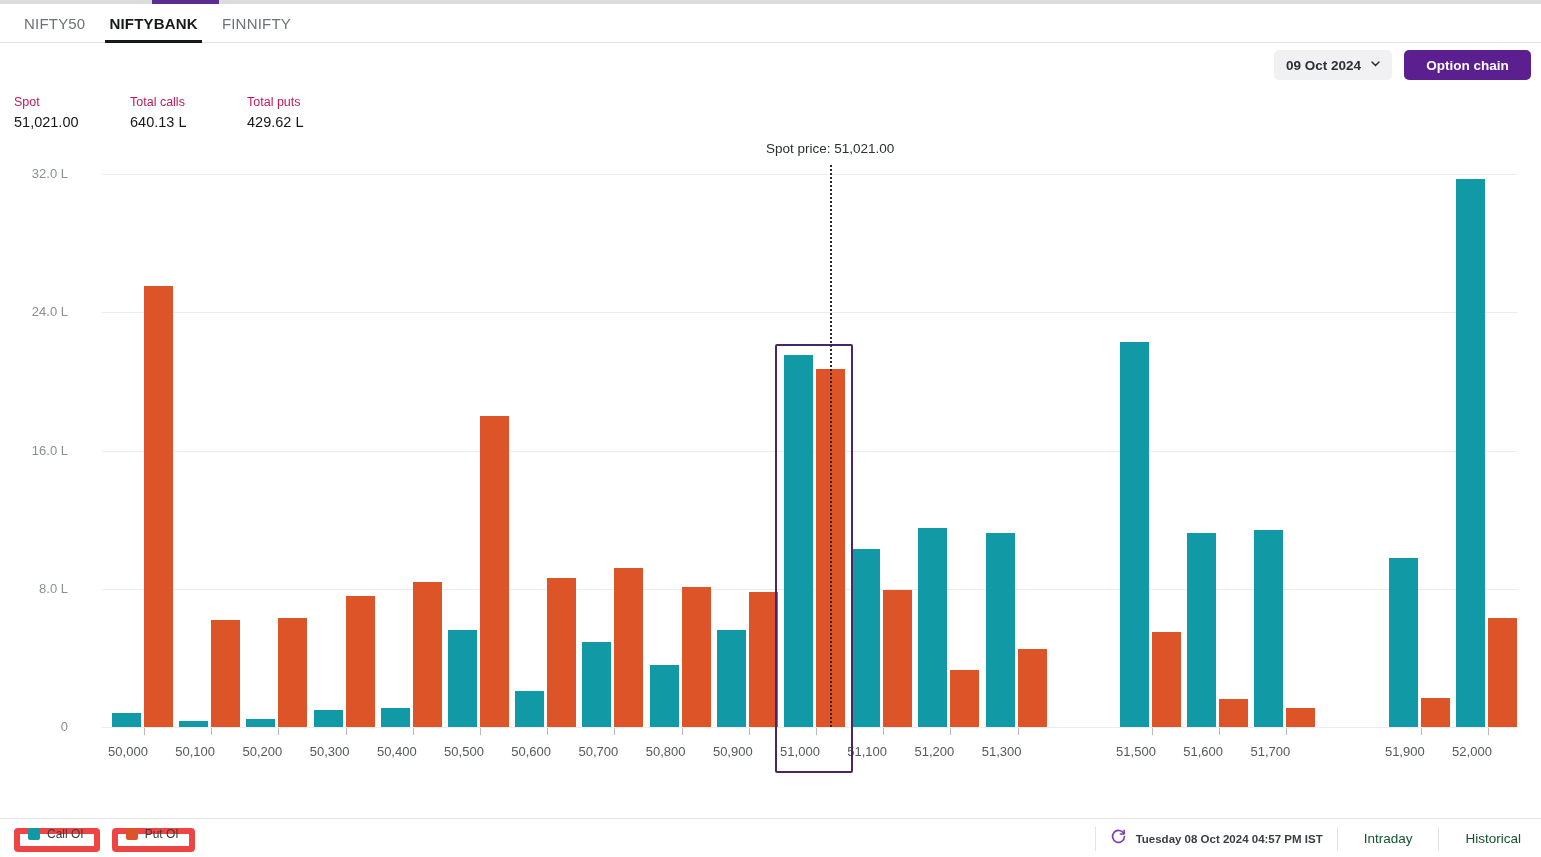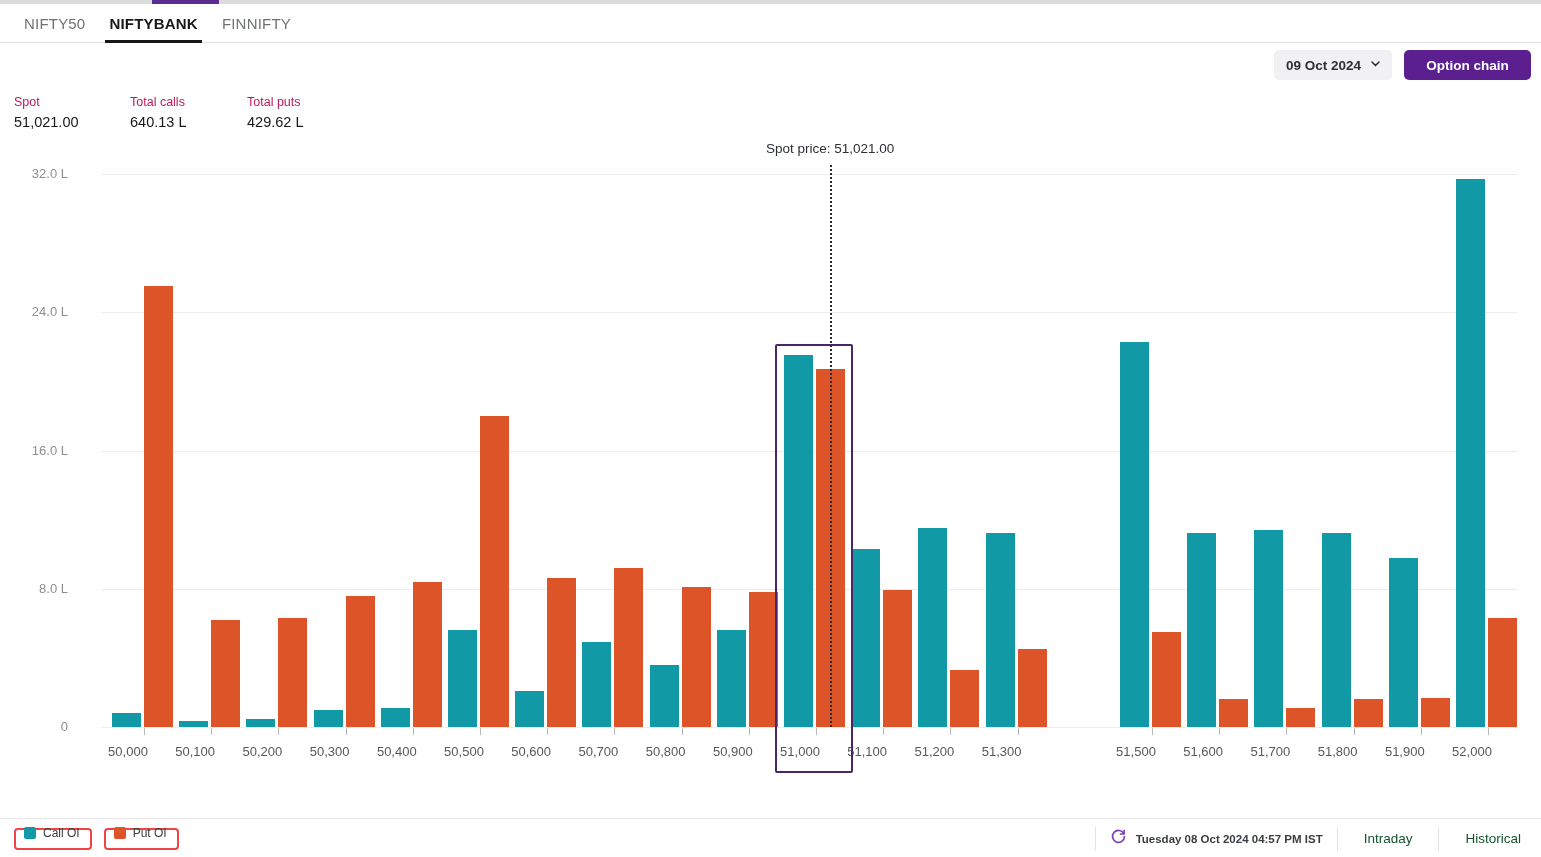--- a/index.html
+++ b/index.html
@@ -119,21 +119,21 @@
     background:transparent;
   }
 
   
   .footer {
     position:absolute; left:0; top:818px; width:1541px; height:39px;
     border-top:1px solid #e7e7e8; background:#fff;
   }
   .legend { position:absolute; left:14px; top:9px; display:flex; gap:12px; }
   .legend-item {
-    height:22px; padding:0 10px 12px 8px; border:2px solid #ef4444; border-radius:4px;
+    height:22px; padding:0 10px 12px 8px; border:6px solid #ef4444; border-radius:4px;
     display:flex; align-items:center; gap:7px; font-size:12px; color:#3a3d41;
     background:#fff; cursor:pointer; white-space:nowrap;
   }
   .swatch { width:12px; height:12px; border-radius:2px; display:block; }
   .footer-right {
     position:absolute; right:8px; top:0; height:39px;
     display:flex; align-items:center;
   }
   .divider { width:1px; height:24px; background:#e3e3e6; margin:0 14px; }
   .refresh-icon { display:block; margin-right:9px; cursor:pointer; }
@@ -293,26 +293,20 @@
             <div class="bar put" style="height: 27.65px; background: rgb(221, 84, 41);"></div>
             <div class="xtickmark"></div>
             <div class="xlabel">51,600</div>
           </div>
           <div class="group" style="left: 1152.4px; width: 61px;">
             <div class="bar call" style="height: 197.006px; background: rgb(17, 154, 165);"></div>
             <div class="bar put" style="height: 19.0094px; background: rgb(221, 84, 41);"></div>
             <div class="xtickmark"></div>
             <div class="xlabel">51,700</div>
           </div>
-          <div class="group" style="left: 1219.6px; width: 61px;">
-            <div class="bar call" style="height: 193.55px; background: rgb(17, 154, 165);"></div>
-            <div class="bar put" style="height: 27.65px; background: rgb(221, 84, 41);"></div>
-            <div class="xtickmark"></div>
-            <div class="xlabel">51,800</div>
-          </div>
           <div class="group" style="left: 1286.8px; width: 61px;">
             <div class="bar call" style="height: 169.356px; background: rgb(17, 154, 165);"></div>
             <div class="bar put" style="height: 29.3781px; background: rgb(221, 84, 41);"></div>
             <div class="xtickmark"></div>
             <div class="xlabel">51,900</div>
           </div>
           <div class="group" style="left: 1354px; width: 61px;">
             <div class="bar call" style="height: 547.816px; background: rgb(17, 154, 165);"></div>
             <div class="bar put" style="height: 108.872px; background: rgb(221, 84, 41);"></div>
             <div class="xtickmark"></div>

